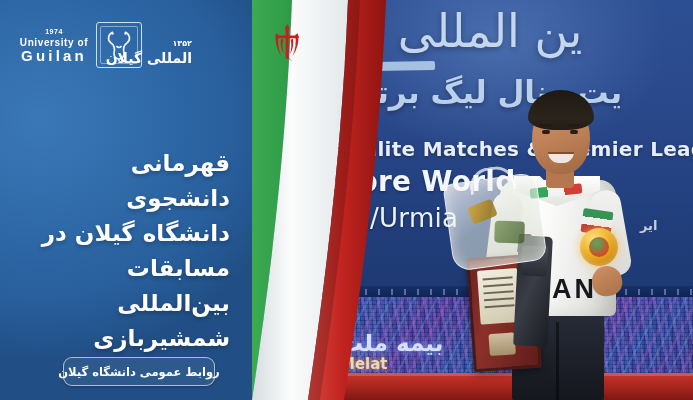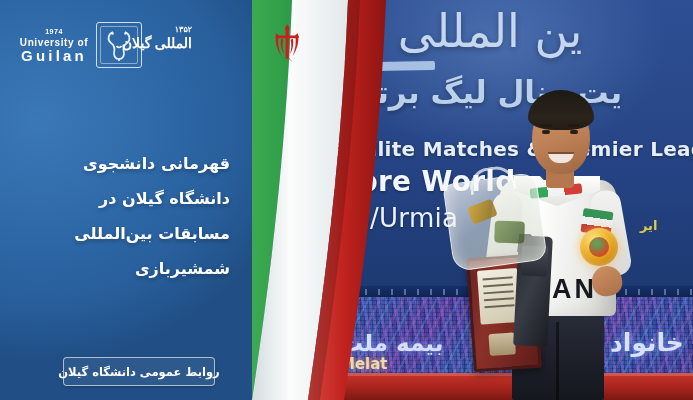--- a/index.html
+++ b/index.html
@@ -77,21 +77,21 @@
     text-shadow:0 1px 3px rgba(0,0,0,.4);
   }
   .bd-en3{
     position:absolute;left:318px;top:203px;
     color:#e9f1fb;font-size:26px;font-weight:400;
     letter-spacing:.3px;white-space:nowrap;
     text-shadow:0 1px 3px rgba(0,0,0,.4);
   }
   .bd-fa-small{
     position:absolute;left:640px;top:218px;
-    color:#fde047;font-size:13px;font-weight:700;white-space:nowrap;opacity:.85;
+    color:#e5e5e5;font-size:13px;font-weight:700;white-space:nowrap;opacity:.85;
   }
 
   
   .truss{
     position:absolute;left:300px;top:286px;width:393px;height:12px;
     background:linear-gradient(180deg,#16306a,#0f2350);
   }
   .truss:after{
     content:"";position:absolute;left:0;top:3px;width:100%;height:6px;
     background:repeating-linear-gradient(90deg,
@@ -347,41 +347,41 @@
   .logo .mark{
     position:absolute;left:80px;top:0px;width:44px;height:44px;
     border:1.6px solid #cfe0f2;border-radius:3px;
   }
   .logo .mark:before{
     content:"";position:absolute;left:3px;top:3px;right:3px;bottom:3px;
     border:1px solid rgba(207,224,242,.55);border-radius:2px;
   }
   .logo .mark svg{position:absolute;left:6px;top:5px;}
   .logo .fa{
-    position:absolute;left:126px;top:2px;width:50px;
-    color:#ffffff;direction:rtl;font-family:Liberation Serif, serif;
+    position:absolute;left:126px;top:16px;width:50px;
+    color:#ffffff;direction:rtl;
   }
   .logo .fa .yr{font-size:8px;font-weight:700;line-height:11px;}
   .logo .fa .nm{font-size:14px;font-weight:700;line-height:18px;white-space:nowrap;}
 
   
   .headline{
     position:absolute;right:22px;top:146px;width:196px;
     text-align:right;direction:rtl;
     color:#ffffff;
-    font-size:16px;font-weight:700;line-height:35px;
+    font-size:23px;font-weight:700;line-height:35px;
     text-shadow:0 2px 4px rgba(0,0,0,.28);
     margin-left:32px;
   }
 
   
   .pill{
     position:absolute;left:63px;top:357px;width:150px;height:27px;
     border:1px solid rgba(255,255,255,.62);
-    border-radius:4px;
+    border-radius:9px;
     background:rgba(255,255,255,.06);
     display:flex;align-items:center;justify-content:center;
     box-shadow:0 1px 3px rgba(0,0,0,.25);
   }
   .pill span{
     color:#ffffff;font-size:11.5px;font-weight:700;direction:rtl;white-space:nowrap;
   }
 </style>
 </head>
 <body>
@@ -406,21 +406,20 @@
 
     <div class="truss"></div>
 
     <div class="ledwall">
       <div class="noiseA"></div>
       <div class="noiseB"></div>
     </div>
     <div class="led-chev"></div>
     <div class="led-fa1">بیمه ملت</div>
     <div class="led-en1">Melat</div>
-    <div class="led-fa2">خانواد</div>
 
     <div class="floor"></div>
 
     <div class="athlete">
       <div class="ath-legs"></div>
       <div class="ath-torso"></div>
       <div class="ath-collar"></div>
       <div class="ath-accent"></div>
       <div class="ath-badge"></div>
       <div class="ath-iran">IRAN</div>

